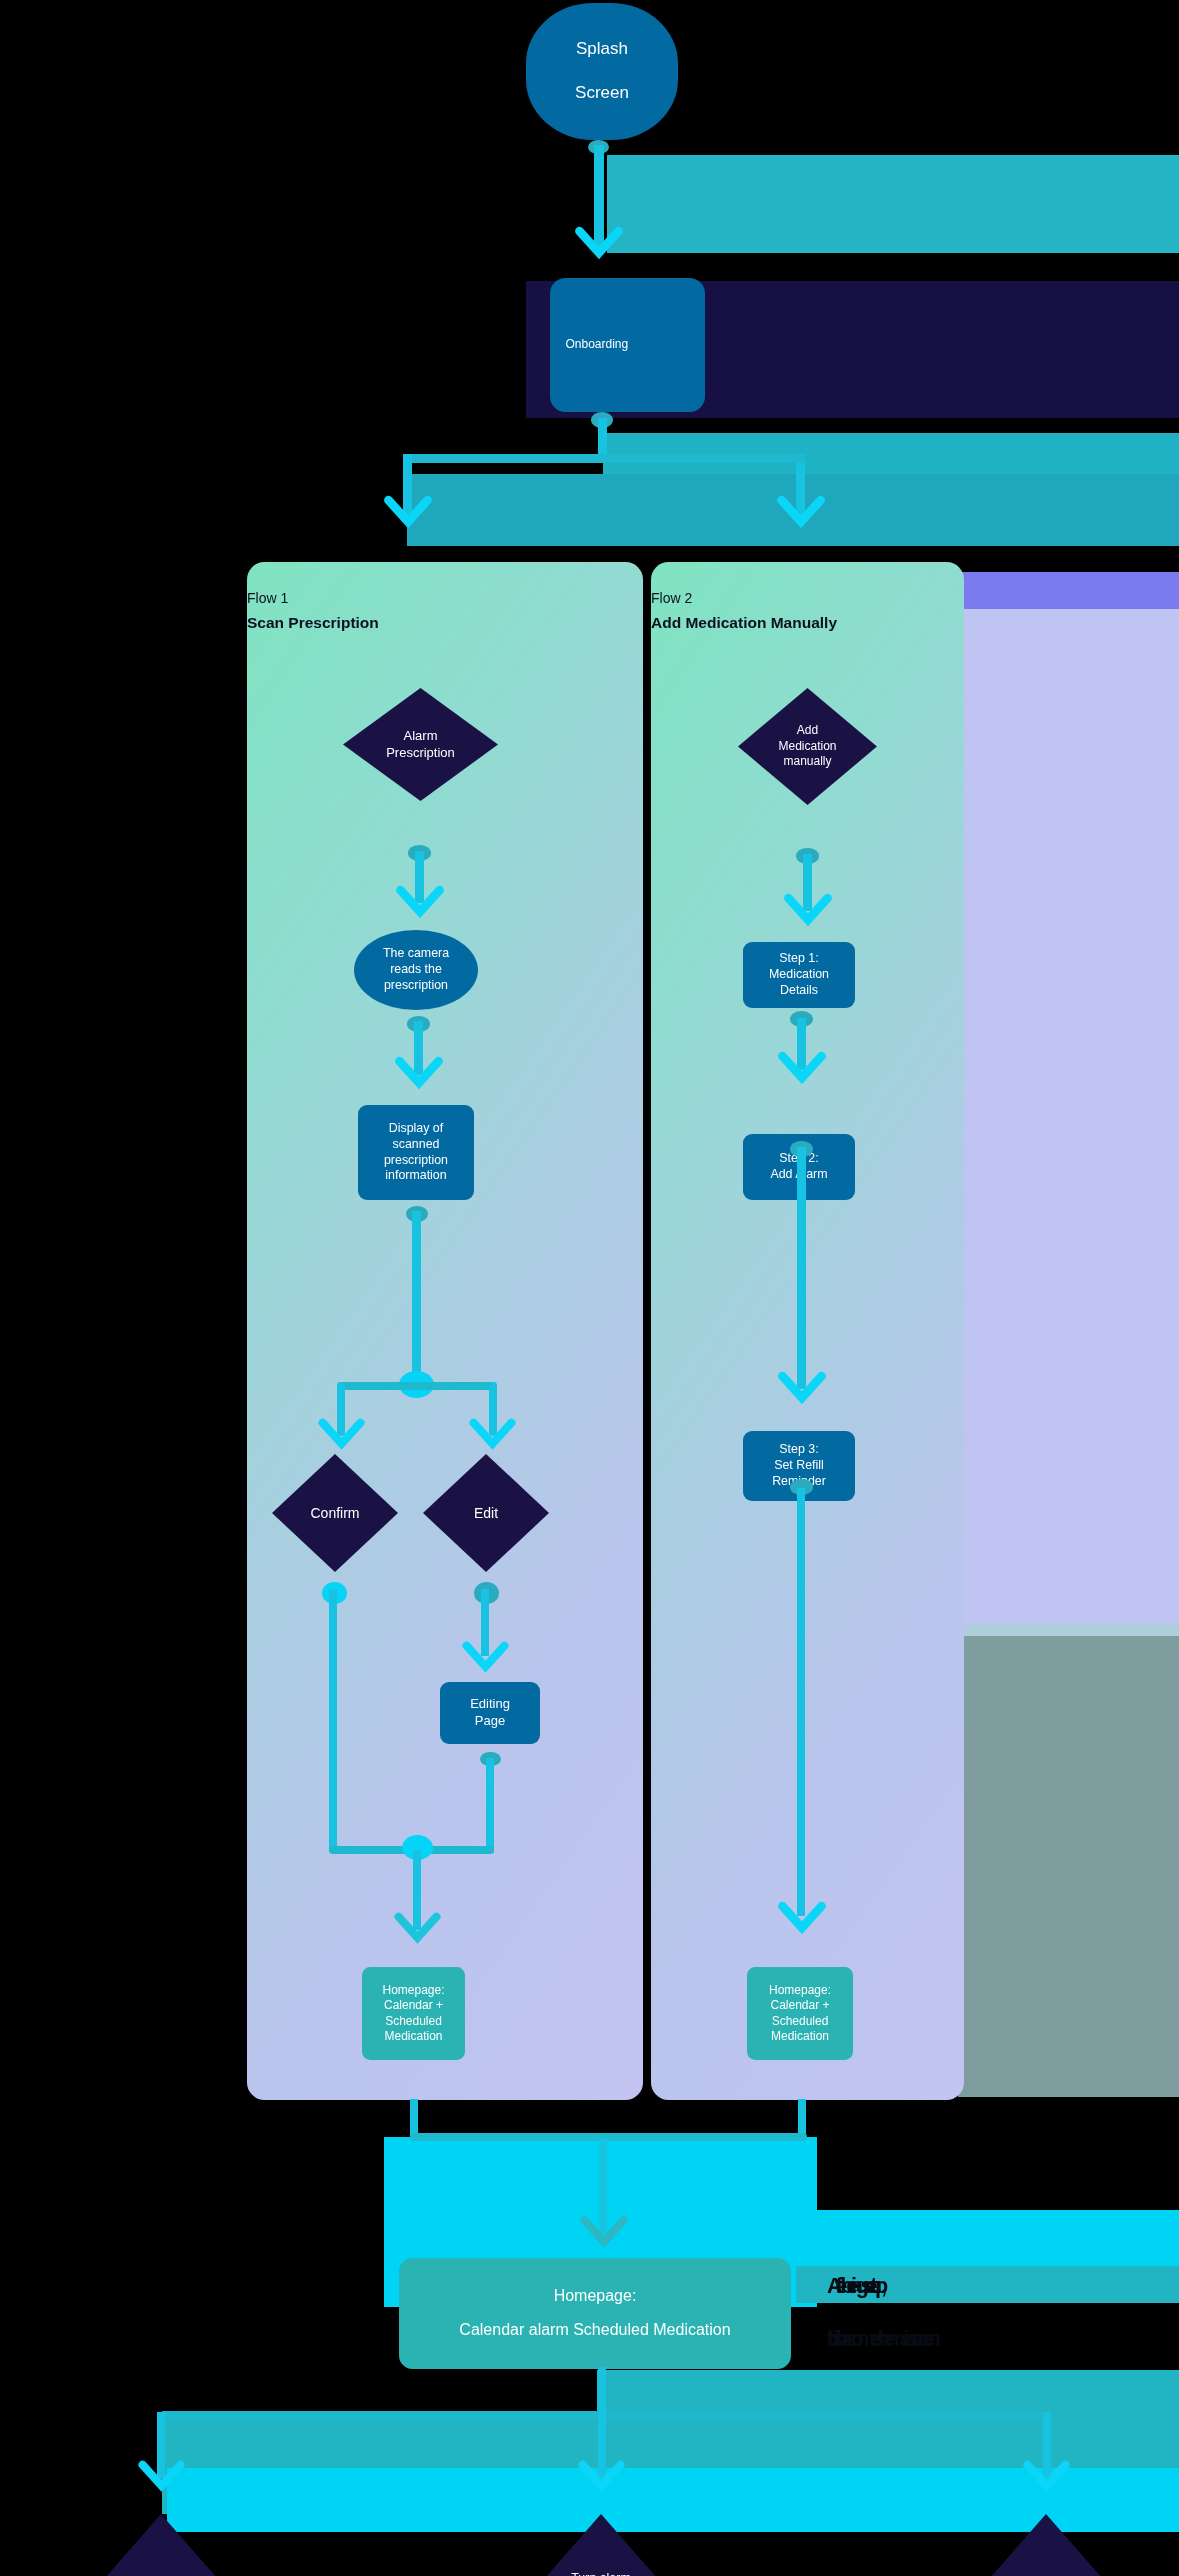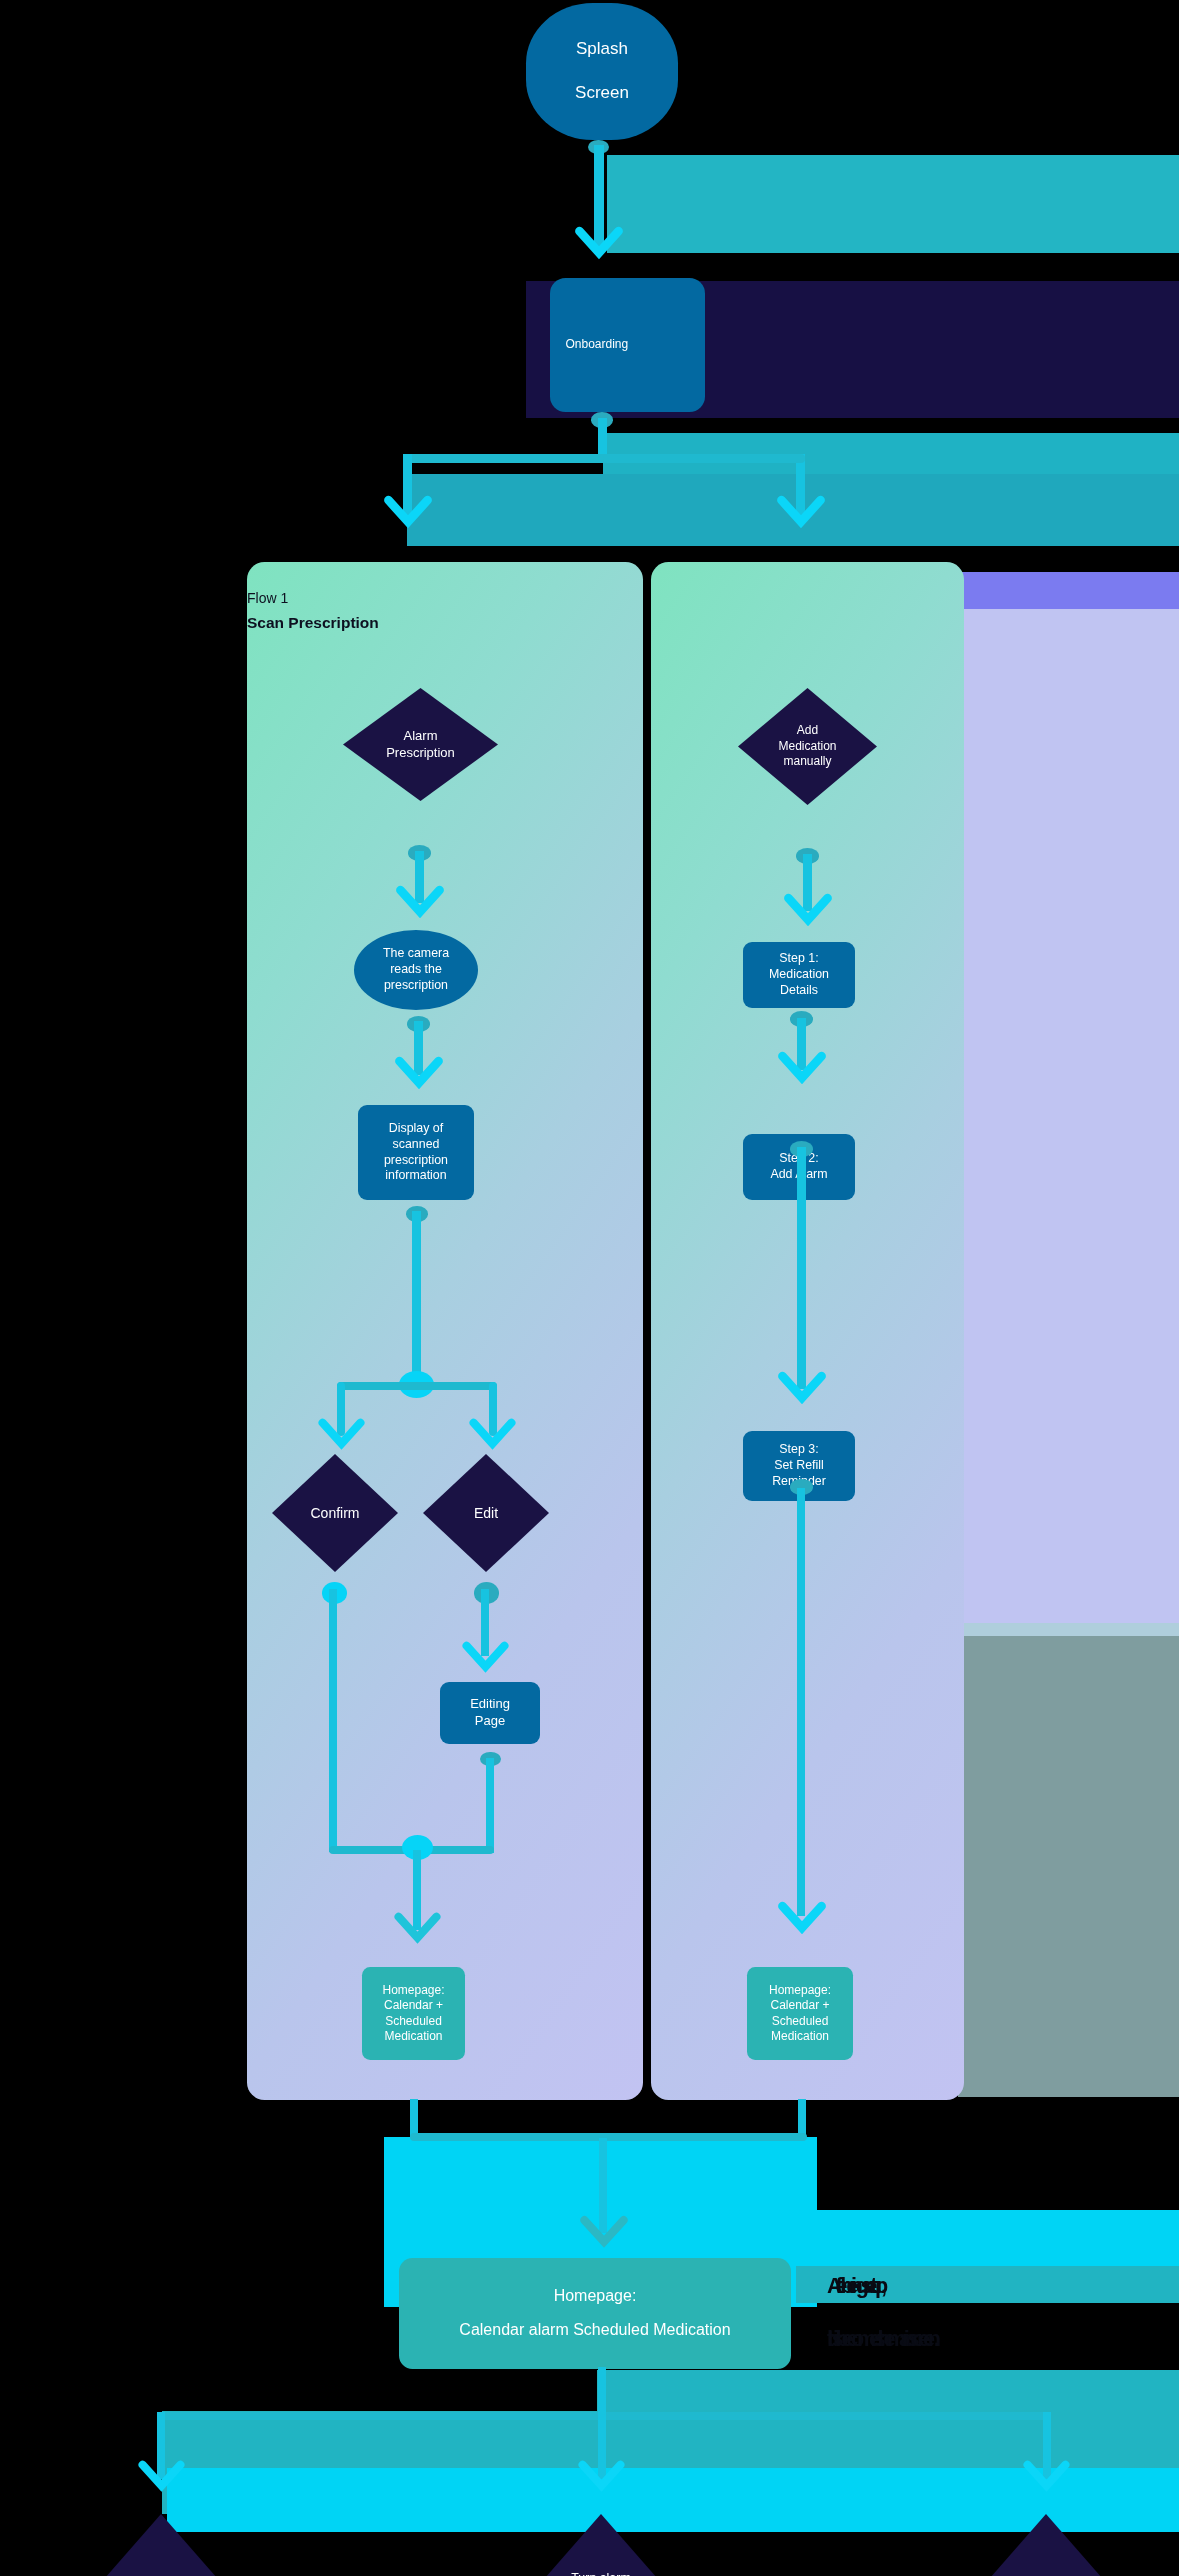--- a/index.html
+++ b/index.html
@@ -169,20 +169,24 @@
   <svg class="abs" style="left:393px;top:1912px;width:49px;height:36px;" viewBox="0 0 96 70">
     <path d="M11 9 L48 50 L85 9" fill="none" stroke="#1ec4da" stroke-width="16" stroke-linecap="round"></path>
   </svg>
 
   <div class="node n-teal rounded" style="left:362px;top:1967px;width:103px;height:93px;font-size:12px;border-radius:8.2px;">Homepage:
 Calendar +
 Scheduled
 Medication</div>
 
   <div class="panel" style="left:651px;top:562px;width:313px;height:1538px;"></div>
+  <div class="panel-title" style="left:651px;top:590px;width:313px;">
+    <span class="t1">Flow 2</span>
+    <span class="t2">Add Medication Manually</span>
+  </div>
 
   <div class="diamond" style="left:738px;top:688px;width:139px;height:117px;font-size:12px;">Add
 Medication
 manually</div>
 
   <div class="dot" style="left:796px;top:848px;width:23px;height:15.5px;"></div>
   <div class="vline" style="left:803px;top:854px;width:9.3px;height:57px;"></div>
   <svg class="abs" style="left:782px;top:893px;width:52px;height:37px;" viewBox="0 0 100 72">
     <path d="M12 10 L50 52 L88 10" fill="none" stroke="#0bd6f8" stroke-width="17" stroke-linecap="round"></path>
   </svg>

